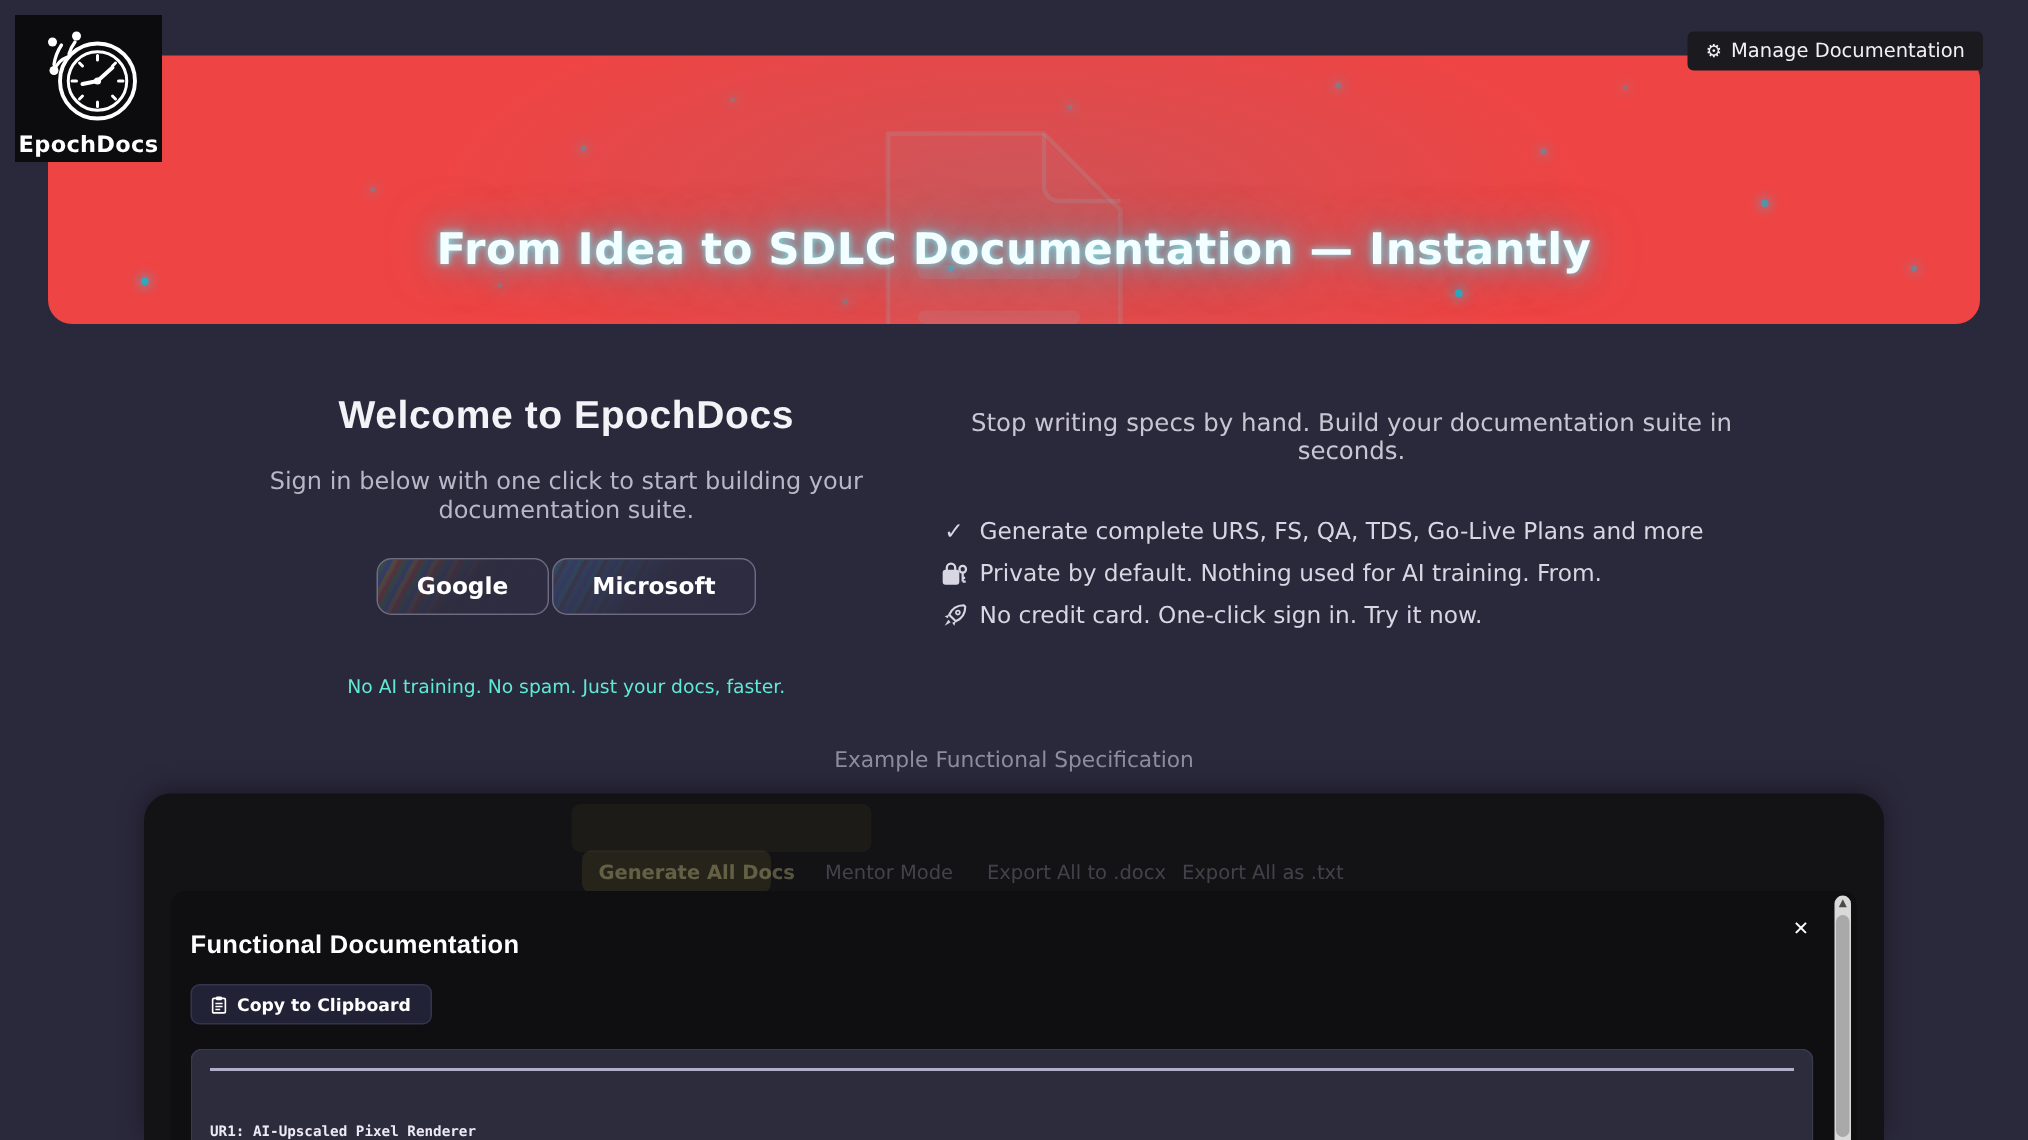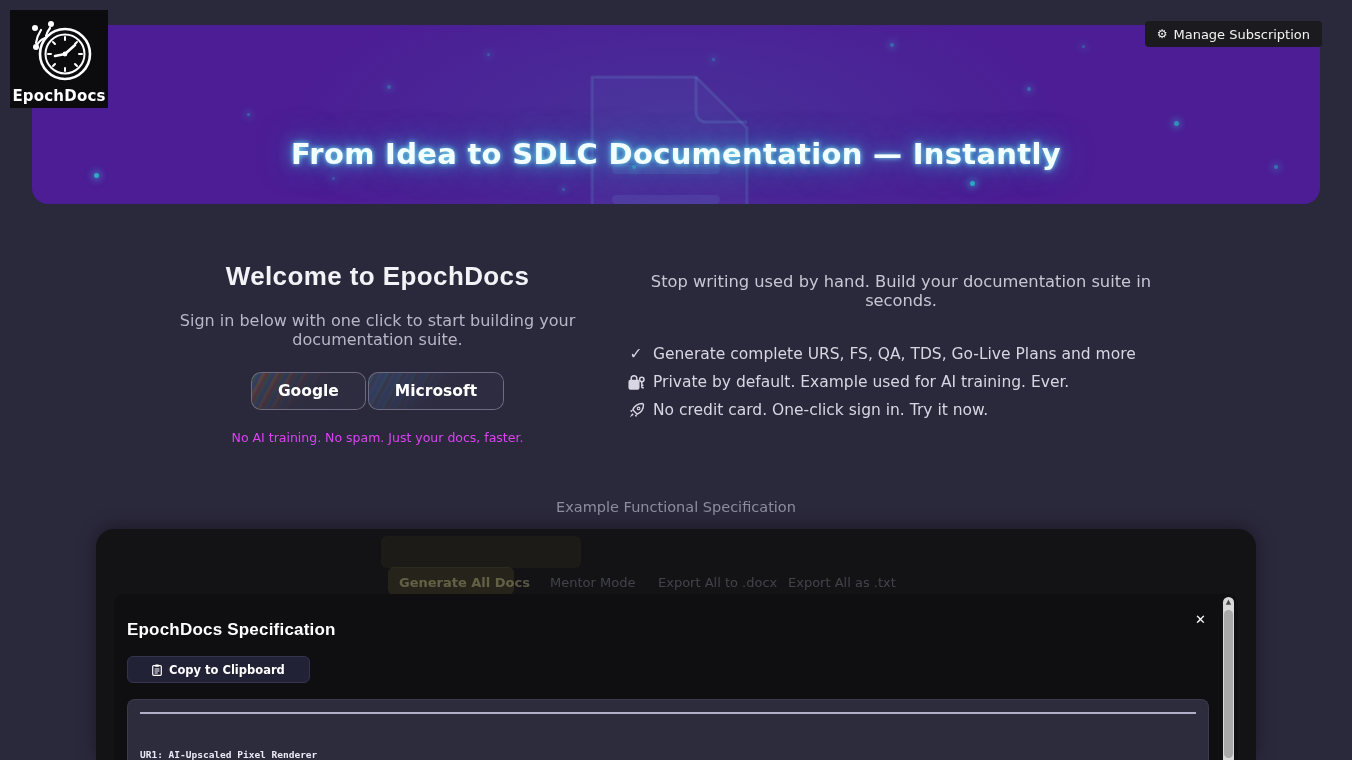--- a/index.html
+++ b/index.html
@@ -17,22 +17,22 @@
     position:absolute; left:10px; top:10px; width:98px; height:98px;
     background:#0c0c0e; z-index:6; display:flex; flex-direction:column;
     align-items:center; justify-content:flex-start; padding-top:6px;
   }
   .logo-box .brand-name{
     color:#fff; font-weight:700; font-size:15px; letter-spacing:.2px; margin-top:1px;
   }
 
   
   .hero{
-    position:absolute; left:32px; top:25px; width:1288px; height:179px;
-    background:#4c1d95; border-radius:16px; overflow:hidden;
+    position:absolute; left:32px; top:37px; width:1288px; height:179px;
+    background:#ef4444; border-radius:16px; overflow:hidden;
   }
   .hero::before{
     content:""; position:absolute; inset:0;
     background:radial-gradient(ellipse 560px 210px at 50% 55%, rgba(45,150,170,.16), rgba(45,150,170,0) 70%);
   }
   .hero-title{
     position:absolute; left:0; right:0; top:112px; text-align:center;
     font-size:29px; font-weight:700; letter-spacing:.3px; color:#f2feff;
     text-shadow:0 0 5px rgba(120,240,250,.95), 0 0 16px rgba(60,215,235,.75), 0 0 34px rgba(40,190,220,.55);
     z-index:3;
@@ -69,21 +69,21 @@
       rgba(75,115,220,.5) 6px 9px, rgba(215,170,60,.45) 9px 12px);
   }
   .provider-btn.microsoft::before{
     background:repeating-linear-gradient(118deg,
       rgba(75,115,220,.5) 0 3px, rgba(60,190,215,.4) 3px 6px,
       rgba(120,120,160,.35) 6px 9px, rgba(80,160,220,.4) 9px 12px);
   }
   .provider-btn::after{ content:""; position:absolute; inset:0;
     background:linear-gradient(135deg, rgba(46,44,64,0) 0%, rgba(46,44,64,.97) 52%, #2e2c40 100%); }
   .provider-btn span{ position:relative; z-index:2; }
-  .fine-print{ margin-top:20px; font-size:12.5px; color:#d946ef; }
+  .fine-print{ margin-top:40px; font-size:12.5px; color:#5eead4; }
 
   
   .pitch{ position:absolute; left:620px; top:272px; width:562px; }
   .pitch .lead{ margin:0 auto; width:532px; text-align:center; font-size:16.3px;
     line-height:19px; color:#c9c6d4; }
   .features{ list-style:none; margin:35px 0 0; padding:0 0 0 7px; }
   .features li{ display:flex; align-items:center; gap:8px; margin-bottom:10px;
     font-size:15.5px; color:#d9d6e3; }
   .feat-icon{ width:18px; display:inline-flex; justify-content:center; align-items:center; flex:0 0 auto; }
   .missing-glyph{ display:inline-block; width:9px; height:14px; border:1.4px solid #d9d6e3; }
@@ -113,21 +113,21 @@
     background:#0f0f12; border-radius:10px 10px 0 0; }
   .modal-close{ position:absolute; right:30px; top:17px; background:none; border:none;
     color:#fff; font-size:13px; font-weight:700; cursor:pointer; padding:2px; line-height:1;
     font-family:"DejaVu Sans",sans-serif; }
   .modal h2{ position:absolute; left:13px; top:26px; margin:0; font-size:17px;
     font-weight:700; color:#fff; letter-spacing:.2px;
     font-family:"Liberation Sans","DejaVu Sans",sans-serif; }
   .copy-btn{ position:absolute; left:13px; top:62px; height:27px;
     background:#222236; border:1px solid #34344e; border-radius:6px; color:#fff;
     font-size:11.5px; font-weight:700; display:flex; align-items:center; gap:7px;
-    padding:0 24px; cursor:pointer; font-family:"DejaVu Sans",sans-serif; }
+    padding:0 13px; cursor:pointer; font-family:"DejaVu Sans",sans-serif; }
   .doc-panel{ position:absolute; left:13px; top:105px; width:1082px; height:61px;
     background:#2d2c3c; border-radius:8px 8px 0 0; border:1px solid #3a3950; border-bottom:none; }
   .doc-rule{ margin:12px 12px 0; border:none; border-top:2px solid #b1afc7; }
   .doc-lines{ margin:13px 0 0 12px; font-family:"DejaVu Sans Mono","Liberation Mono",monospace;
     font-size:9.5px; font-weight:700; line-height:11px; color:#edeaf6; white-space:pre; }
 
   
   .scrollbar{ position:absolute; right:4px; top:3px; width:11px; height:163px;
     background:#d9d9d9; border-radius:6px 6px 0 0; cursor:pointer; }
   .scroll-arrow{ position:absolute; top:1px; left:0; width:100%; text-align:center;
@@ -182,56 +182,56 @@
         <circle cx="12" cy="12" r="3"></circle>
         <circle cx="28" cy="8" r="3"></circle>
         <circle cx="42" cy="38" r="2.4"></circle>
       </g>
     </svg>
     <div class="brand-name">EpochDocs</div>
   </div>
 
   <button class="manage-btn">
     <span class="gear">⚙</span>
-    <span>Manage Subscription</span>
+    <span>Manage Documentation</span>
   </button>
 
   <section class="welcome">
     <h1>Welcome to EpochDocs</h1>
     <p class="subtitle">Sign in below with one click to start building your documentation suite.</p>
     <div class="provider-row">
       <button class="provider-btn google">
         <span>Google</span>
       </button>
       <button class="provider-btn microsoft">
         <span>Microsoft</span>
       </button>
     </div>
     <div class="fine-print">No AI training. No spam. Just your docs, faster.</div>
   </section>
 
   <section class="pitch">
-    <p class="lead">Stop writing used by hand. Build your documentation suite in seconds.</p>
+    <p class="lead">Stop writing specs by hand. Build your documentation suite in seconds.</p>
     <ul class="features">
       <li>
         <span class="feat-icon">✓</span>
         <span>Generate complete URS, FS, QA, TDS, Go-Live Plans and more</span>
       </li>
       <li>
         <span class="feat-icon">
           <svg width="17" height="17" viewBox="0 0 17 17">
             <g stroke="#d9d6e3" fill="none" stroke-width="1.5">
               <rect x="1.2" y="6.5" width="9.6" height="8.5" rx="1.2" fill="#d9d6e3"></rect>
               <path d="M3.2,6.5 v-2 a2.8,2.8 0 0 1 5.6,0 v2"></path>
               <circle cx="13.8" cy="5.5" r="2.2"></circle>
               <path d="M13.8,7.7 v6 M13.8,13.7 h2 M13.8,11.2 h1.6"></path>
             </g>
           </svg>
         </span>
-        <span>Private by default. Example used for AI training. Ever.</span>
+        <span>Private by default. Nothing used for AI training. From.</span>
       </li>
       <li>
         <span class="feat-icon">
           <svg width="17" height="17" viewBox="0 0 17 17">
             <g fill="#d9d6e3">
               <path d="M14.5,1.5 C10,1.5 6.5,4 4.8,7.8 l4.4,4.4 C13,10.5 15.5,7 15.5,2.5 Z" fill="none" stroke="#d9d6e3" stroke-width="1.4" stroke-linejoin="round"></path>
               <circle cx="10.6" cy="6.4" r="1.3" fill="none" stroke="#d9d6e3" stroke-width="1.1"></circle>
               <path d="M4.8,7.8 L1.8,8.8 l2,1.4 Z"></path>
               <path d="M9.2,12.2 L8.2,15.2 l-1.4,-2 Z"></path>
               <path d="M4.2,11.2 l-2.4,4 4,-2.4 Z"></path>
@@ -248,21 +248,21 @@
   <div class="panel">
     <div class="dim-glow"></div>
     <div class="dim-pill"></div>
     <button class="dim-btn b0">Generate All Docs</button>
     <button class="dim-btn b1">Mentor Mode</button>
     <button class="dim-btn b2">Export All to .docx</button>
     <button class="dim-btn b3">Export All as .txt</button>
 
     <div class="modal">
       <button class="modal-close">✕</button>
-      <h2>EpochDocs Specification</h2>
+      <h2>Functional Documentation</h2>
       <button class="copy-btn">
         <svg width="10" height="12" viewBox="0 0 10 12">
           <rect x="0.7" y="1.6" width="8.6" height="9.7" rx="1" fill="none" stroke="#fff" stroke-width="1.2"></rect>
           <rect x="3" y="0.4" width="4" height="2.4" rx="0.8" fill="#fff"></rect>
           <path d="M2.6,5 h4.8 M2.6,7 h4.8 M2.6,9 h3.2" stroke="#fff" stroke-width="1"></path>
         </svg>
         <span>Copy to Clipboard</span>
       </button>
       <div class="doc-panel">
         <hr class="doc-rule">

